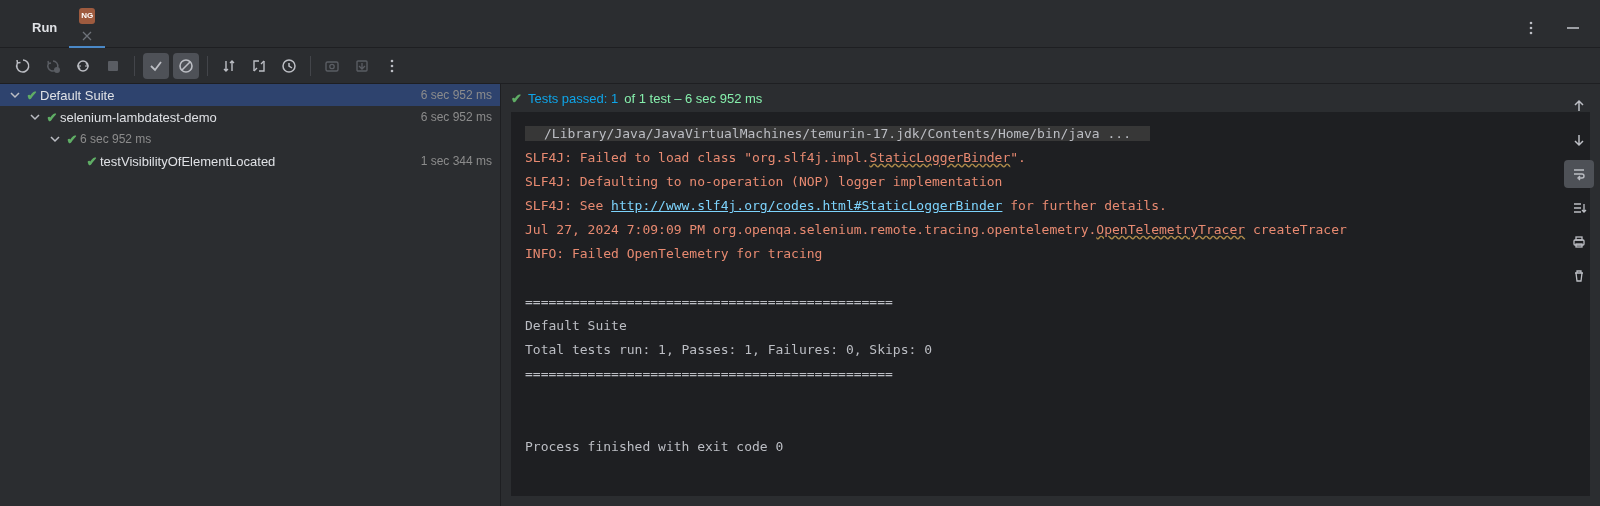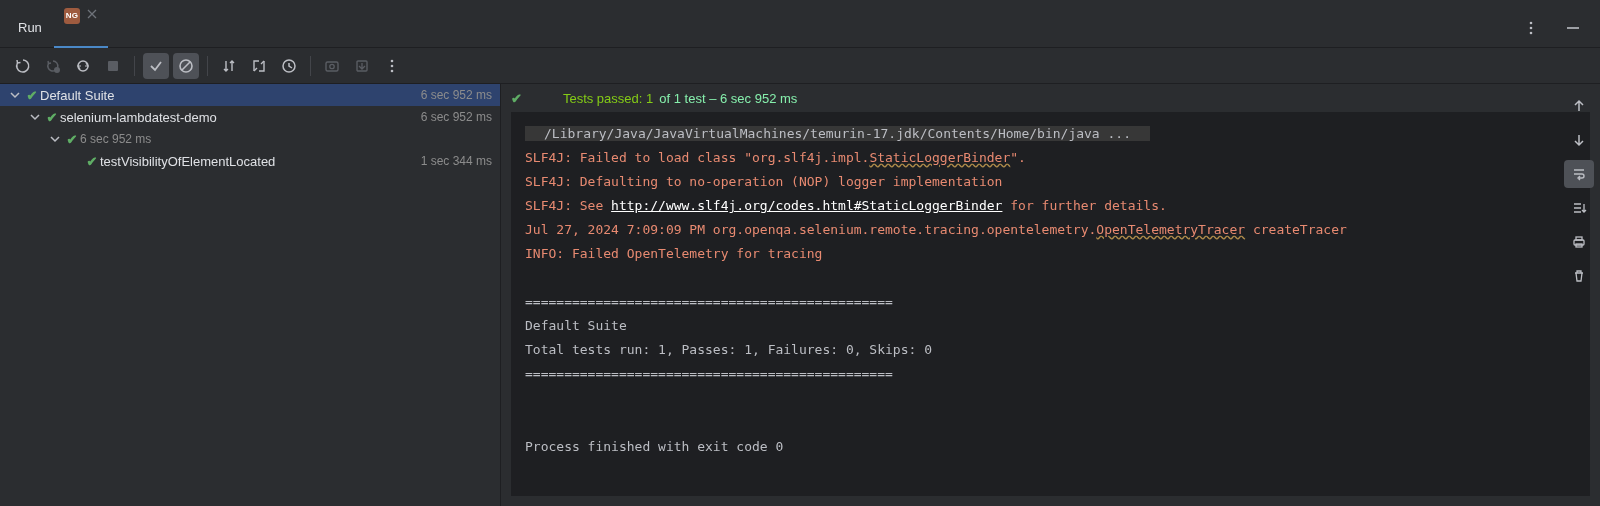--- a/index.html
+++ b/index.html
@@ -24,31 +24,32 @@
     color: #8c96a5;
     font-size: 13px;
   }
   .header {
     display: flex;
     align-items: center;
     height: 40px;
     border-bottom: 1px solid #1E1F22;
   }
   .run-label {
-    padding: 0 12px 0 18px;
-    font-weight: 400;
+    padding: 0 12px 0 32px;
+    font-weight: 700;
     color: #DFE1E5;
   }
   .tab {
     display: flex;
-    align-items: flex-start;
+    align-items: center;
     height: 40px;
     padding: 0 10px;
     border-bottom: 2px solid #4A88C7;
     gap: 6px;
+    flex-direction: column;
   }
   .tab .title {
     color: #BCBEC4;
   }
   .tab .close {
     color: #6F737A;
     cursor: pointer;
   }
   .fileicon {
     width: 16px; height: 16px;
@@ -123,37 +124,37 @@
   }
   .summary {
     height: 28px;
     display: flex;
     align-items: center;
     padding: 0 10px;
     gap: 6px;
     color: #BCBEC4;
   }
   .summary .chk { color: #5FAD65; font-weight: bold; }
-  .summary .passed { color: #84cc16; margin-left: 35px; }
+  .summary .passed { color: #0ea5e9; }
   .summary .muted { color: #86efac; }
   .console {
     flex: 1;
     background: #1E1F22;
     margin: 0 10px 10px 10px;
     padding: 10px 14px;
     font-family: "Menlo", "Consolas", monospace;
     font-size: 13px;
     line-height: 1.85;
     overflow: auto;
     color: #BCBEC4;
     white-space: pre;
   }
   .c-path { background: #373737; color: #BCBEC4; padding: 0 19px; }
   .c-err { color: #E88A71; }
-  .c-link { color: #ffffff; text-decoration: underline; text-decoration-style: solid; cursor: pointer; }
+  .c-link { color: #7dd3fc; text-decoration: underline; text-decoration-style: solid; cursor: pointer; }
   .c-uline { text-decoration: underline; text-decoration-style: wavy; text-decoration-color: #b08c4a; }
 
   .sidestrip {
     position: absolute;
     top: 84px;
     right: 0;
     width: 42px;
     display: flex;
     flex-direction: column;
     align-items: center;

